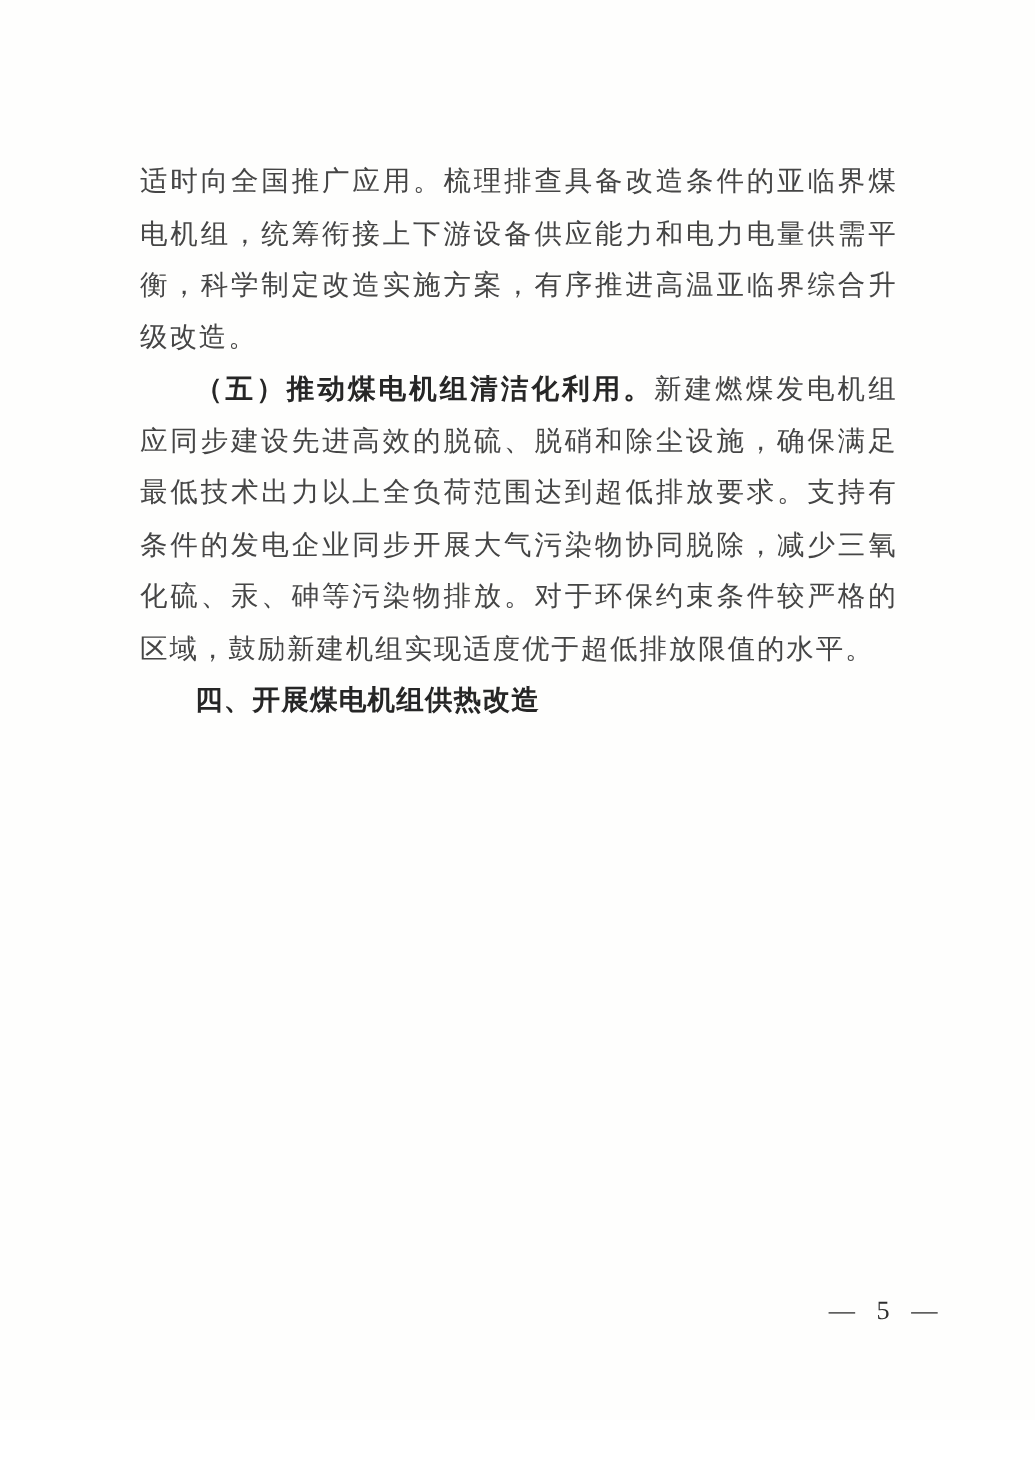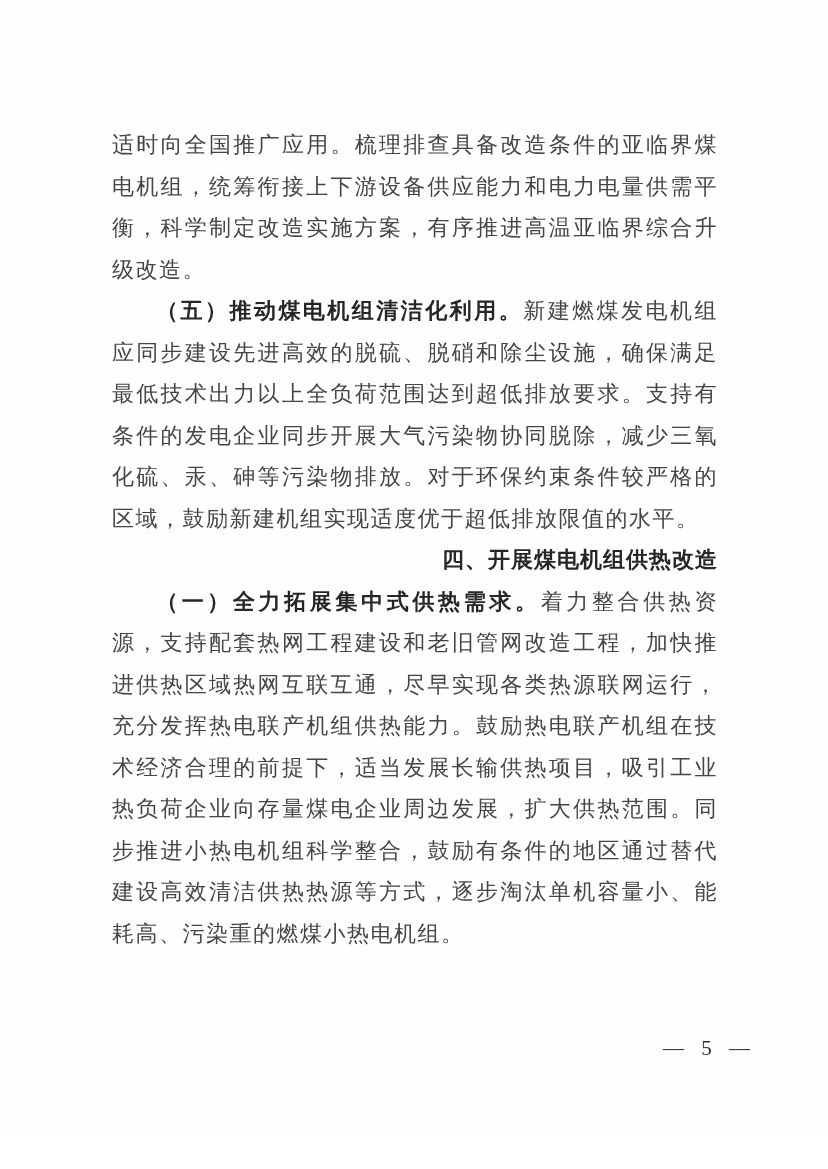--- a/index.html
+++ b/index.html
@@ -35,21 +35,21 @@
   }
   .para .lead-bold {
     font-weight: 700;
     color: #262626;
     font-family: Liberation Serif, serif;
   }
   .para.heading {
     font-family: "Liberation Sans", "DejaVu Sans", sans-serif;
     font-weight: 700;
     color: #1e1e1e;
-    text-align: right;
+    text-align: left;
     text-indent: 2em;
     letter-spacing: 1px;
   }
   .page-number {
     position: absolute;
     top: 1036px;
     right: 120px;
     font-family: "Liberation Serif", "DejaVu Serif", serif;
     font-size: 21px;
     color: #2e2e2e;
@@ -66,17 +66,16 @@
   }
 </style>
 </head>
 <body>
 
 <div class="page">
   <div class="content" id="doc-content">
       <p class="para"><span class="plain">适时向全国推广应用。梳理排查具备改造条件的亚临界煤电机组，统筹衔接上下游设备供应能力和电力电量供需平衡，科学制定改造实施方案，有序推进高温亚临界综合升级改造。</span></p>
       <p class="para indent"><span class="lead-bold">（五）推动煤电机组清洁化利用。</span><span class="plain">新建燃煤发电机组应同步建设先进高效的脱硫、脱硝和除尘设施，确保满足最低技术出力以上全负荷范围达到超低排放要求。支持有条件的发电企业同步开展大气污染物协同脱除，减少三氧化硫、汞、砷等污染物排放。对于环保约束条件较严格的区域，鼓励新建机组实现适度优于超低排放限值的水平。</span></p>
       <p class="para indent heading"><span class="lead-bold">四、开展煤电机组供热改造</span></p>
-      <p class="para indent"><span class="lead-bold">（一）全力拓展集中式供热需求。</span><span class="plain">着力整合供热资源，支持配套热网工程建设和老旧管网改造工程，加快推进供热区域热网互联互通，尽早实现各类热源联网运行，充分发挥热电联产机组供热能力。鼓励热电联产机组在技术经济合理的前提下，适当发展长输供热项目，吸引工业热负荷企业向存量煤电企业周边发展，扩大供热范围。同步推进小热电机组科学整合，鼓励有条件的地区通过替代建设高效清洁供热热源等方式，逐步淘汰单机容量小、能耗高、污染重的燃煤小热电机组。</span></p>
     </div>
   <div class="page-number">— 5 —</div>
   <div class="scan-edge"></div>
 </div>
 
 </body></html>

